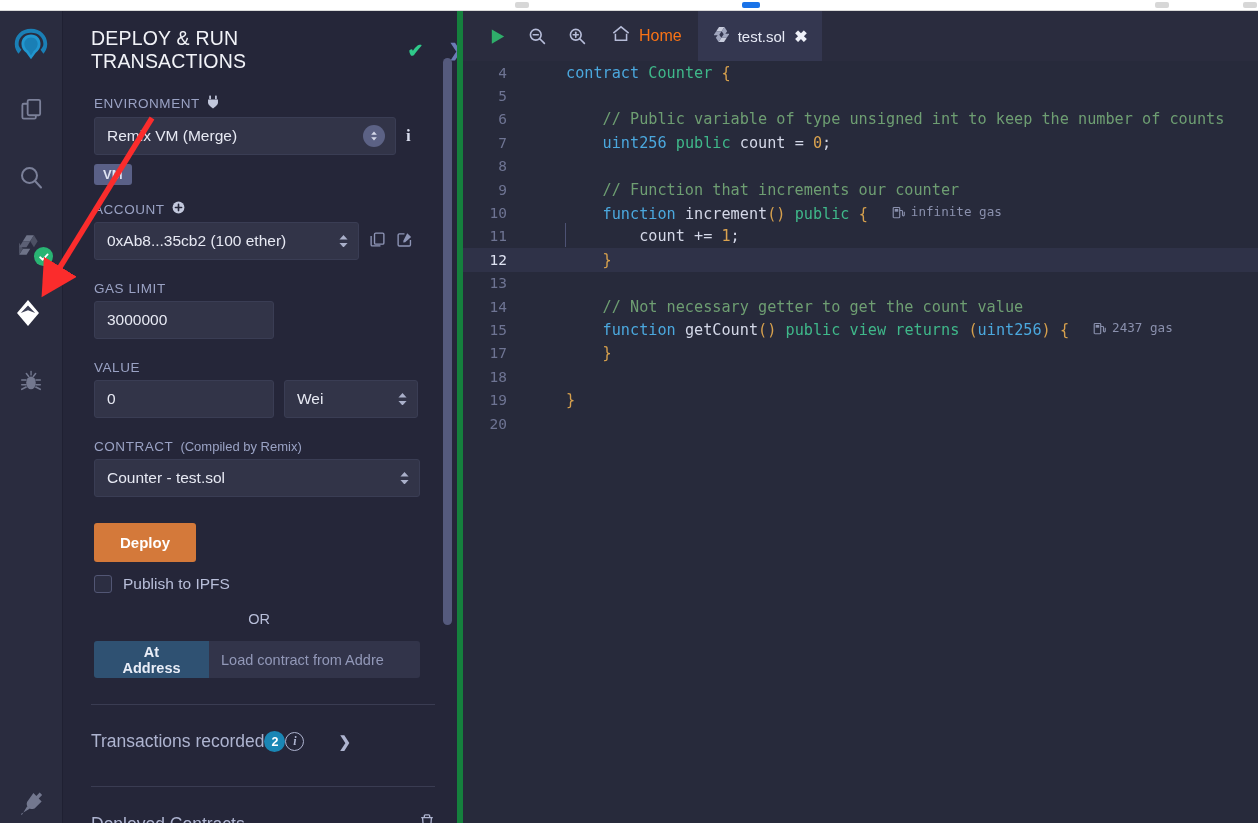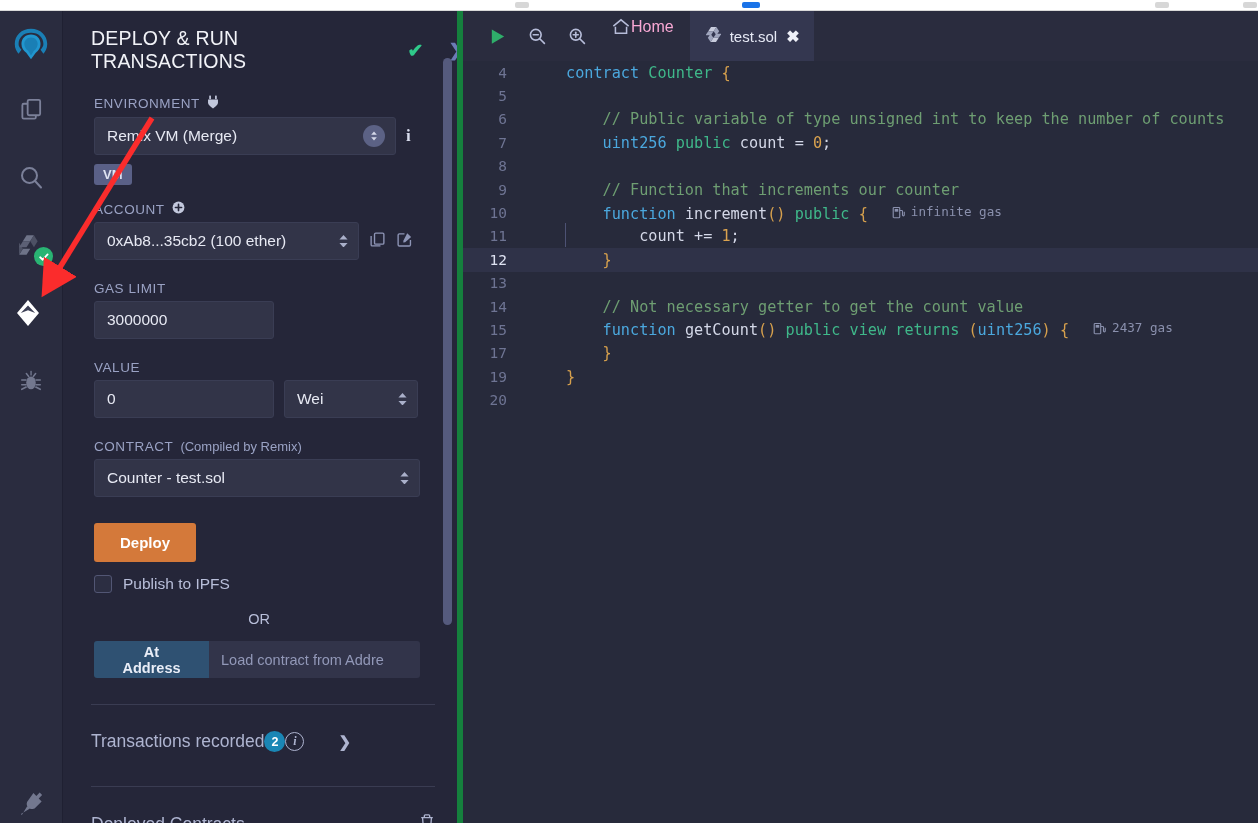--- a/index.html
+++ b/index.html
@@ -123,21 +123,21 @@
 
   .panel-scrollbar {
     position: absolute; right: 5px; top: 47px; width: 9px; height: 567px;
     background: #555a7d; border-radius: 5px; cursor: pointer;
   }
 
   
   .editor { position: absolute; left: 463px; top: 11px; right: 0; bottom: 0; background: #2a2c3e; }
   .etoolbar { display: flex; align-items: center; height: 50px; padding-left: 16px; gap: 4px; }
   .tbtn { width: 36px; height: 36px; display: flex; align-items: center; justify-content: center; cursor: pointer; }
-  .home-btn { display: flex; align-items: flex-start; padding: 0 12px; height: 36px; cursor: pointer; color: #f9a8d4; font-size: 16px; }
+  .home-btn { display: flex; align-items: center; gap: 8px; padding: 0 12px; height: 36px; cursor: pointer; color: #f97316; font-size: 16px; }
   .tab {
     display: flex; align-items: center; gap: 9px; height: 50px;
     padding: 0 14px 0 16px; background: #343750; color: #e6e9f5; font-size: 15px; cursor: pointer;
   }
   .tab-x { color: #eef0f8; font-size: 16px; font-weight: 700; cursor: pointer; }
 
   .code-area { position: absolute; top: 50px; left: 0; right: 0; bottom: 0; background: #272a3b; }
   .code-line { position: relative; height: 23.4px; display: flex; align-items: center; }
   .code-line.active { background: #2f3248; }
   .gut {
@@ -504,20 +504,25 @@
                 <path d="M9.5 5.5 h2.4 a1 1 0 0 1 1 1 v4.6 a1.1 1.1 0 0 0 2.2 0 V7"></path>
               </svg><span>2437 gas</span></span></div>
         </div>
         <div class="code-line">
           <div class="gut-bg"></div>
           <div class="gut">17</div>
           <div class="ctext">    <span class="brc">}</span></div>
         </div>
         <div class="code-line">
           <div class="gut-bg"></div>
+          <div class="gut">18</div>
+          <div class="ctext"></div>
+        </div>
+        <div class="code-line">
+          <div class="gut-bg"></div>
           <div class="gut">19</div>
           <div class="ctext"><span class="brc">}</span></div>
         </div>
         <div class="code-line">
           <div class="gut-bg"></div>
           <div class="gut">20</div>
           <div class="ctext"></div>
         </div>
       </div>
   </div>

